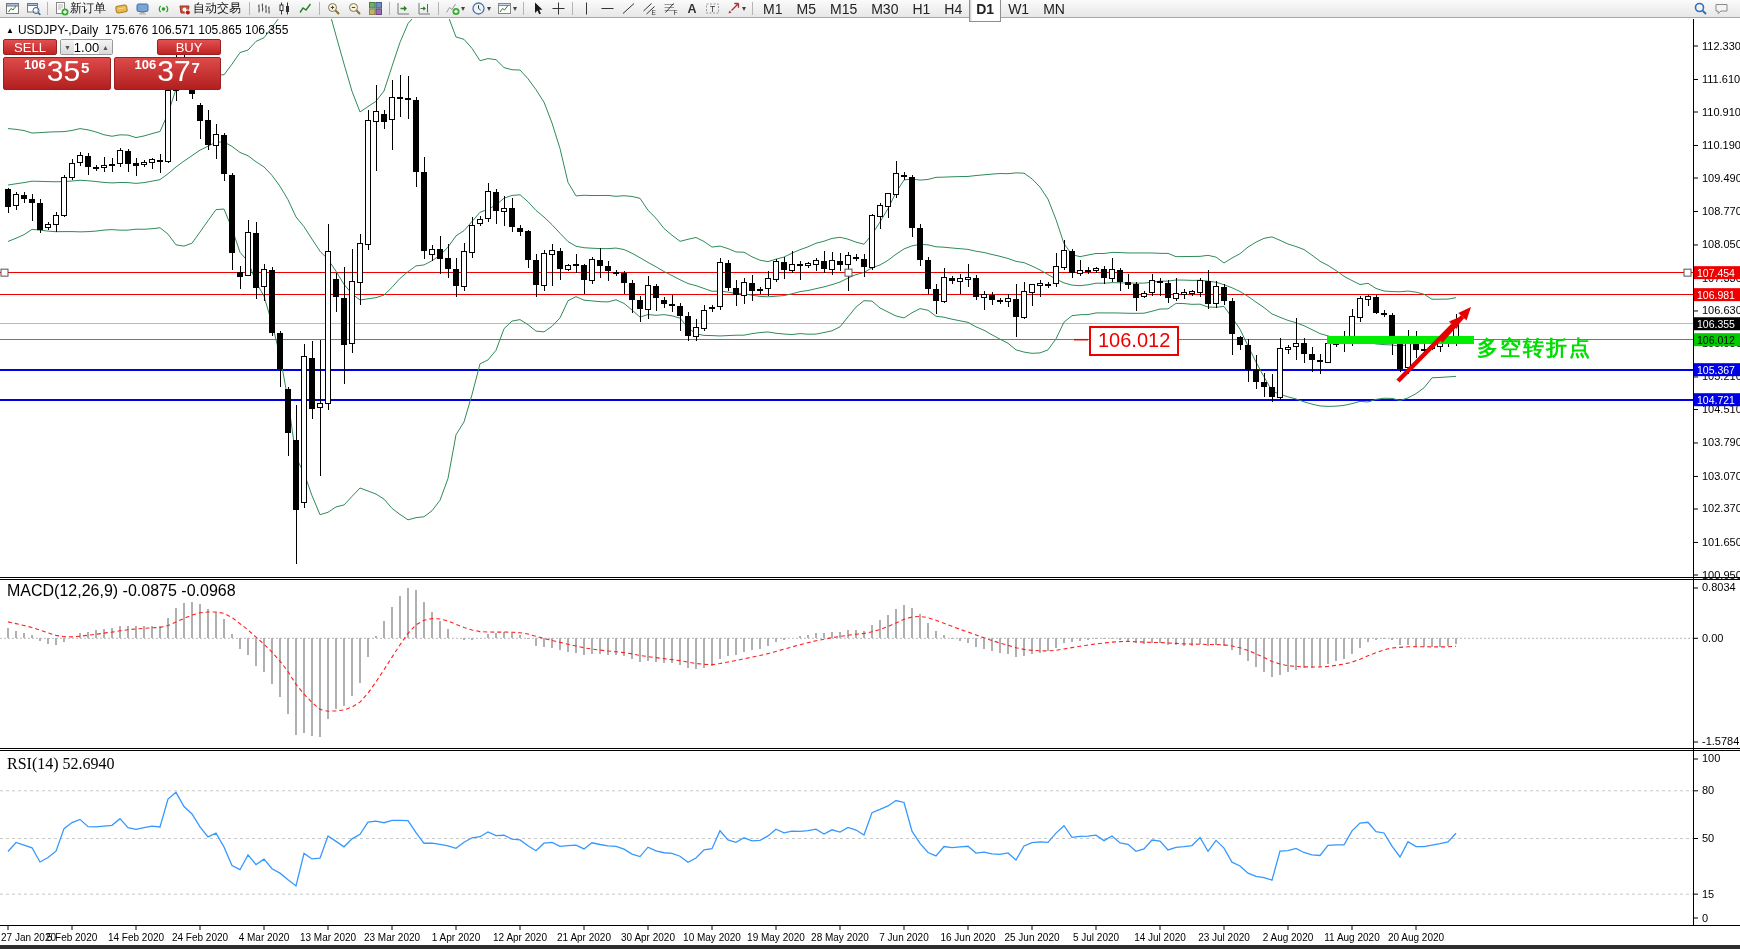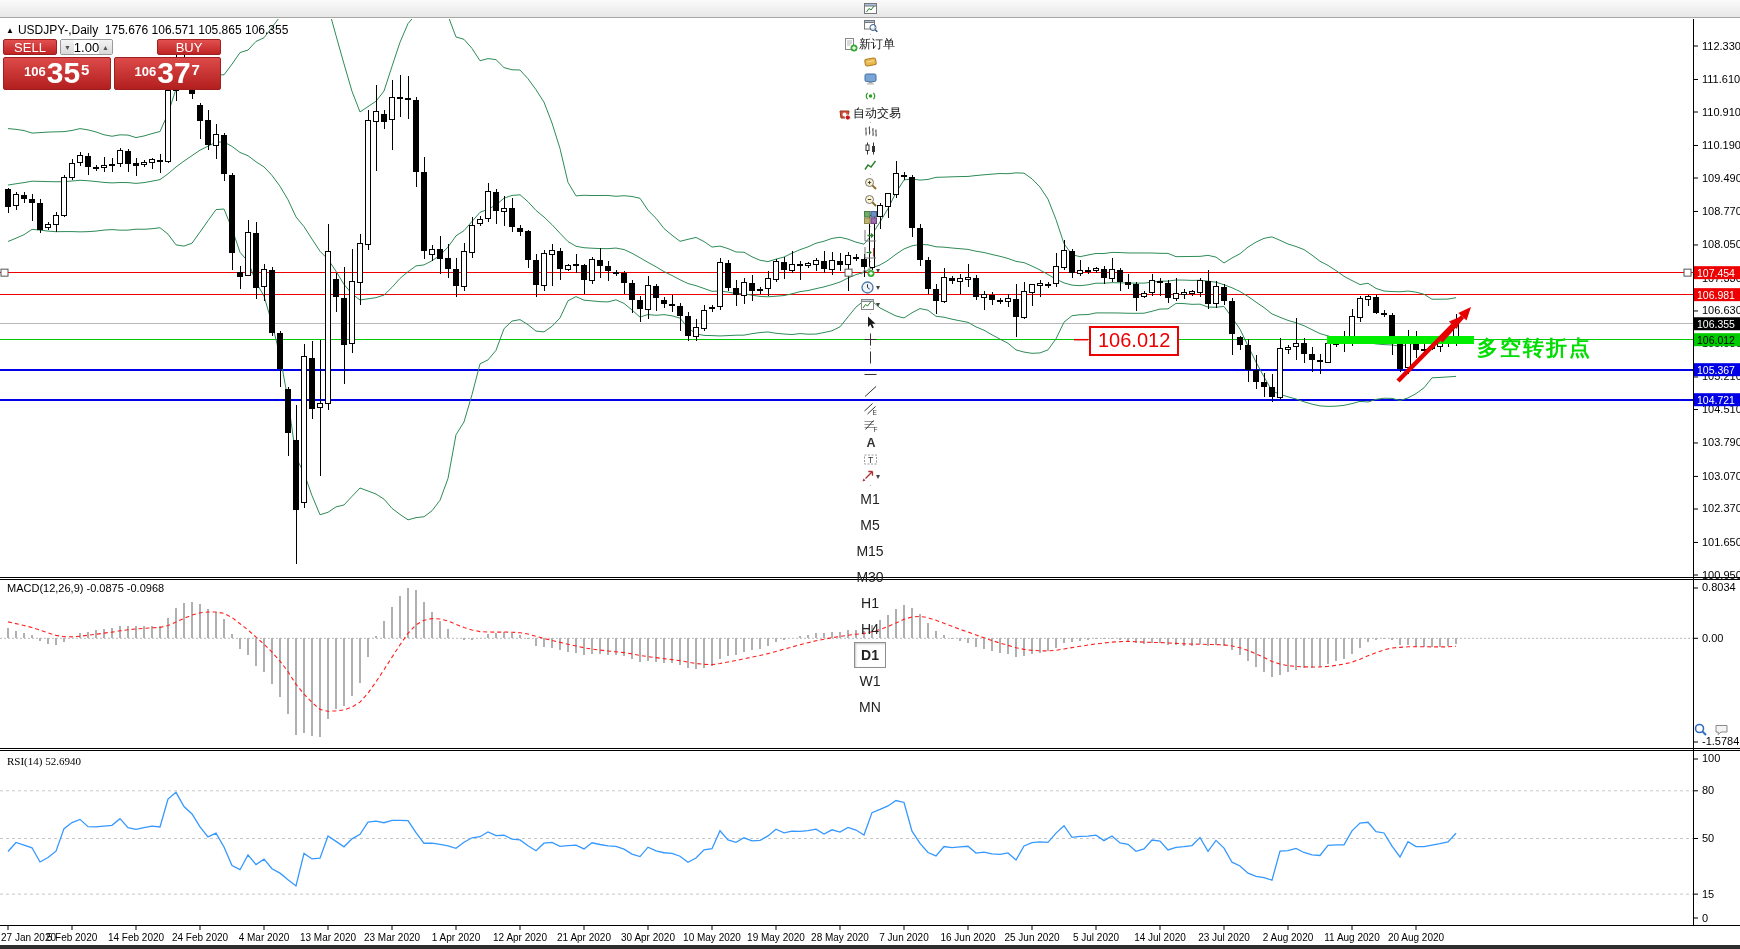--- a/index.html
+++ b/index.html
@@ -1,54 +1,54 @@
 <!DOCTYPE html>
 <html><head>
 <meta charset="utf-8">
 <style>
   html,body{margin:0;padding:0;}
   body{width:1740px;height:949px;position:relative;overflow:hidden;background:#fff;
        font-family:"Liberation Sans",sans-serif;-webkit-font-smoothing:none;}
   
   .toolbar{position:absolute;left:0;top:0;width:1740px;height:18px;
     background:linear-gradient(#fbfbfb,#e7e7e7);border-bottom:1px solid #a8a8a8;
-    display:flex;align-items:center;padding:0 2px;box-sizing:border-box;z-index:60;flex-direction:column;}
+    display:flex;align-items:center;padding:0 2px;box-sizing:border-box;z-index:60;}
   .tb-btn{height:16px;display:inline-flex;align-items:center;justify-content:center;
     padding:0 2px;border:1px solid transparent;border-radius:2px;cursor:default;}
   .tb-btn svg{display:block;}
   .tb-label{font-size:12px;color:#111;margin:0 2px 0 1px;white-space:nowrap;}
   .tb-sep{width:1px;height:13px;background:#b5b5b5;margin:0 3px;flex:0 0 1px;}
   .tb-dd{font-size:8px;color:#444;margin-left:1px;}
   .tf-btn{font-size:14px;color:#222;height:16px;display:inline-flex;align-items:center;
     padding:4px 6px;border:1px solid transparent;}
   .tf-active{background:#fff;border:1px solid #8f8f8f;box-shadow:inset 1px 1px 2px #c9c9c9;font-weight:bold;}
   .tb-right{margin-left:auto;display:flex;align-items:center;margin-right:6px;}
   
   .overlay{position:absolute;z-index:20;}
   .chart-title{left:6px;top:23px;font-size:12px;color:#000;white-space:pre;}
   .chart-title .tri{font-size:8px;vertical-align:1px;margin-right:4px;}
-  .panel-label{font-size:11px;color:#000;}
+  .panel-label{font-size:16px;color:#000;}
   .macd-label{left:7px;top:582px;}
   .rsi-label{left:7px;top:755px;font-family:Liberation Serif, serif;}
   
   .trade-panel{left:3px;top:39px;width:218px;z-index:30;}
   .tp-row1{display:flex;height:16px;}
   .tp-btn{background:linear-gradient(#e25050,#c02424);border:1px solid #9d1f1f;color:#fff;
     font-size:13px;display:flex;align-items:center;justify-content:center;border-radius:2px;}
   .tp-sell{width:52px;} .tp-buy{width:62px;margin-left:41px;}
   .tp-vol{flex:1;display:flex;margin:0 3px;border:1px solid #9a9a9a;background:#fff;border-radius:2px;overflow:hidden;text-align:center;}
   .tp-spin{width:16px;background:linear-gradient(#f4f4f4,#d9d9d9);border:0;display:flex;
     align-items:center;justify-content:center;font-size:7px;color:#555;}
   .tp-vol-val{flex:1;display:flex;align-items:center;justify-content:center;font-size:13px;color:#000;}
   .tp-row2{display:flex;margin-top:2px;height:33px;}
   .tp-price{background:linear-gradient(#dd4a4a,#b31f1f);border:1px solid #9d1f1f;color:#fff;
-    flex:1;display:flex;align-items:center;justify-content:center;border-radius:2px;padding-bottom:1px;}
+    flex:1;display:flex;align-items:flex-start;justify-content:center;border-radius:2px;padding-bottom:1px;}
   .tp-price+.tp-price{margin-left:3px;}
   .tp-base{font-size:13px;font-weight:bold;line-height:1;margin:0 1px 3px 0;}
-  .tp-big{font-size:30px;font-weight:bold;line-height:0.85;}
+  .tp-big{font-size:30px;font-weight:normal;line-height:0.85;}
   .tp-sup{font-size:15px;font-weight:bold;line-height:1;margin:2px 0 10px 1px;}
   
   .price-box{left:1089px;top:326px;border:2px solid #ee0000;color:#ee0000;background:#fff;
     font-size:20px;padding:1px 7px 2px 7px;z-index:25;}
   .cn-text{left:1477px;top:334px;color:#00dd00;font-size:21px;font-weight:bold;
     white-space:nowrap;z-index:25;letter-spacing:2px;}
   #chart-wrap{position:absolute;left:0;top:18px;z-index:5;}
 </style>
 </head>
 <body>

